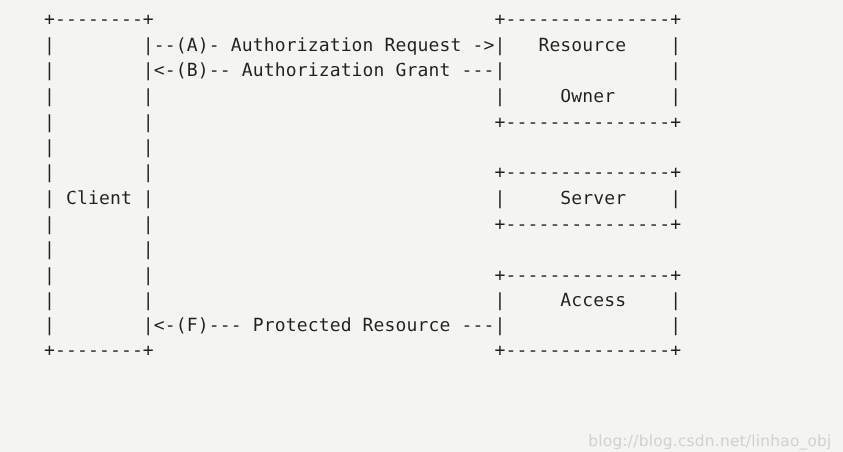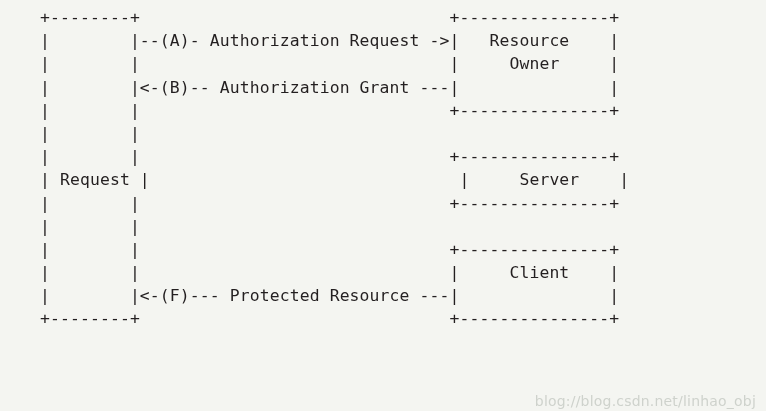--- a/index.html
+++ b/index.html
@@ -45,27 +45,27 @@
     letter-spacing: 0.2px;
     pointer-events: none;
   }
 </style>
 </head>
 <body>
 
 <div id="ascii-diagram">
     <div class="ascii-line"> +--------+                               +---------------+</div>
     <div class="ascii-line"> |        |--(A)- Authorization Request -&gt;|   Resource    |</div>
+    <div class="ascii-line"> |        |&lt;-(B)-- Authorization Grant ---|               |</div>
     <div class="ascii-line"> |        |                               |     Owner     |</div>
-    <div class="ascii-line"> |        |&lt;-(B)-- Authorization Grant ---|               |</div>
     <div class="ascii-line"> |        |                               +---------------+</div>
     <div class="ascii-line"> |        |</div>
     <div class="ascii-line"> |        |                               +---------------+</div>
-    <div class="ascii-line"> | Request |                               |     Server    |</div>
+    <div class="ascii-line"> | Client |                               |     Server    |</div>
     <div class="ascii-line"> |        |                               +---------------+</div>
     <div class="ascii-line"> |        |</div>
     <div class="ascii-line"> |        |                               +---------------+</div>
-    <div class="ascii-line"> |        |                               |     Client    |</div>
+    <div class="ascii-line"> |        |                               |     Access    |</div>
     <div class="ascii-line"> |        |&lt;-(F)--- Protected Resource ---|               |</div>
     <div class="ascii-line"> +--------+                               +---------------+</div>
   </div>
 
 <div id="watermark">blog://blog.csdn.net/linhao_obj</div>
 
 </body></html>

